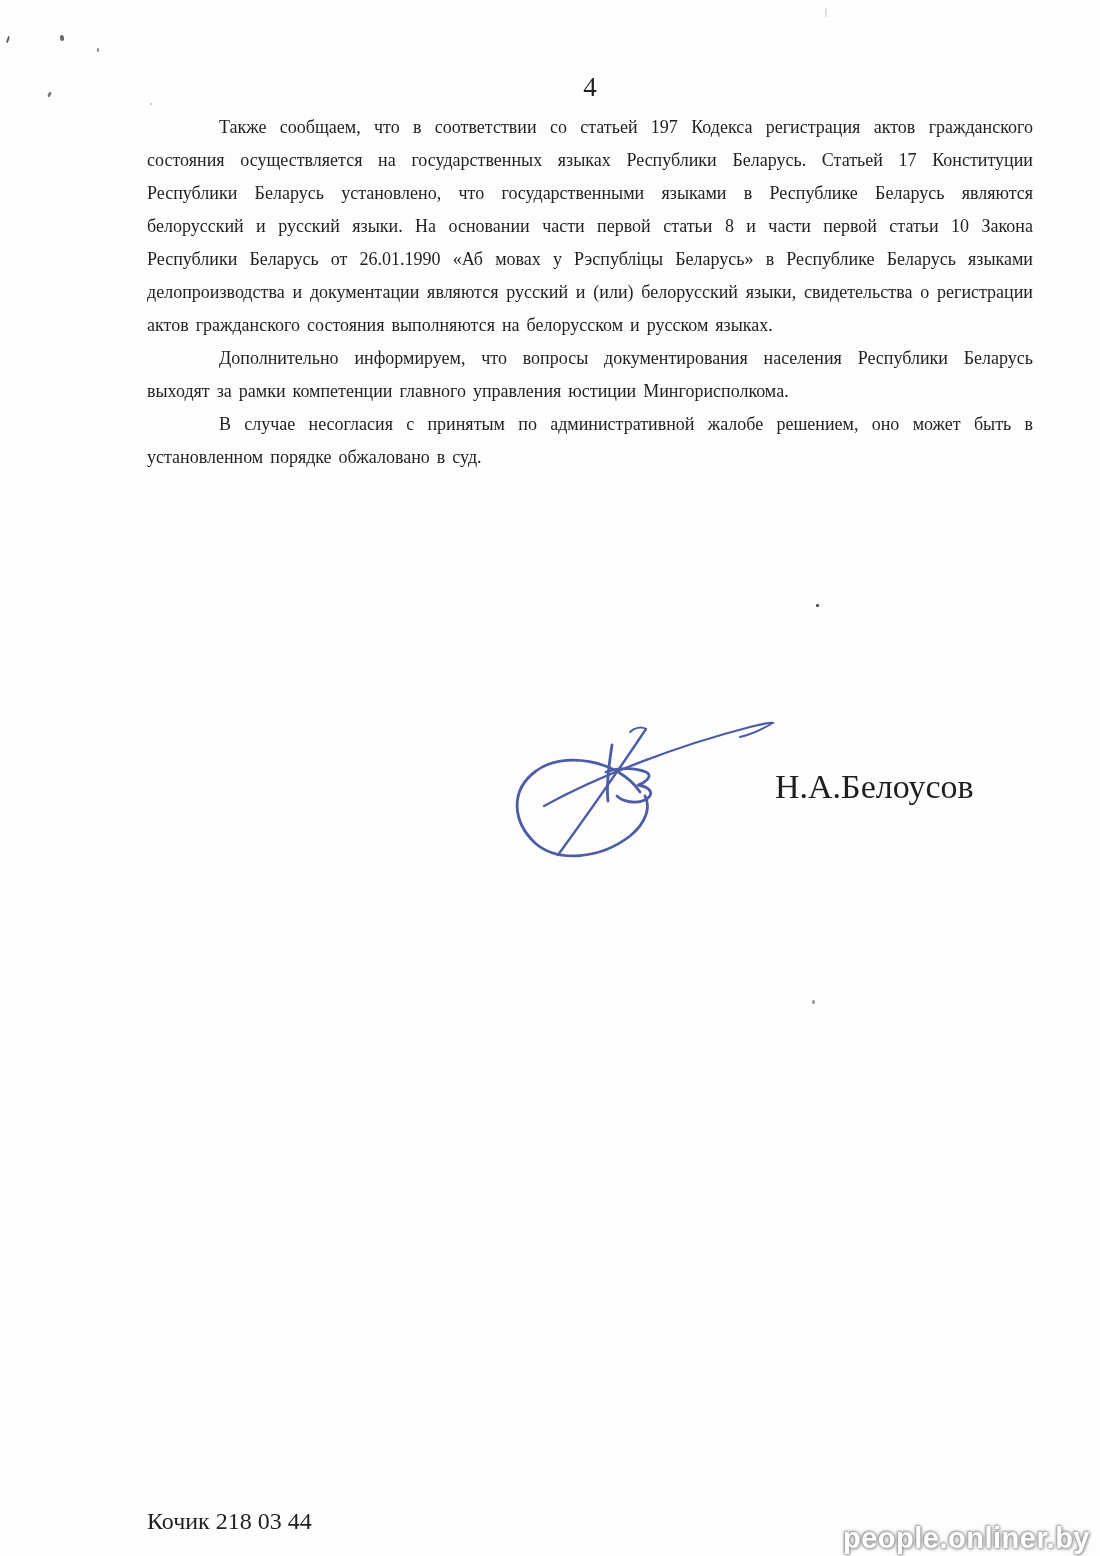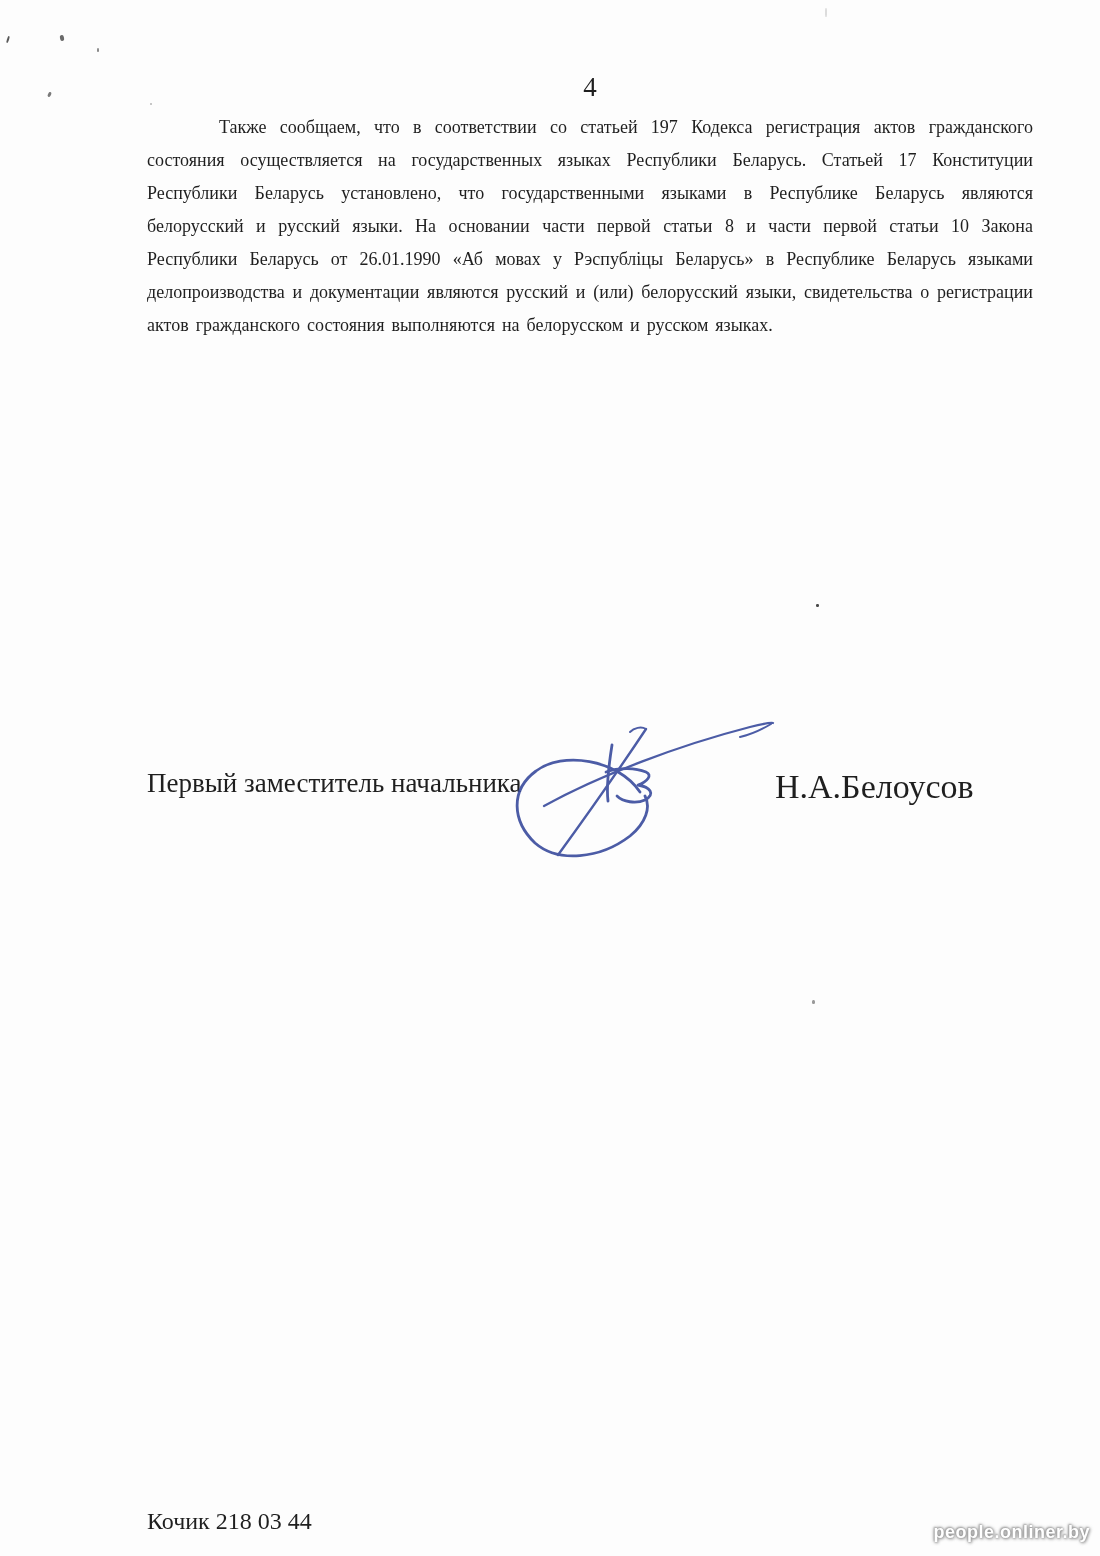--- a/index.html
+++ b/index.html
@@ -67,21 +67,21 @@
     top: 1508px;
     left: 147px;
     font-size: 24px;
   }
   .watermark {
     position: absolute;
     top: 1522px;
     right: 10px;
     font-family: "Liberation Sans", sans-serif;
     font-weight: bold;
-    font-size: 18px;
+    font-size: 29px;
     letter-spacing: 0.5px;
     text-shadow: 0 0 2px #8f8f8f, 0 0 4px #9a9a9a, 1px 1px 3px #a5a5a5, -1px -1px 2px #b5b5b5;
   }
   .speck {
     position: absolute;
     border-radius: 40%;
   }
   .speck.s1 { left: 7px;   top: 36px;   width: 2px; height: 7px; background: #5a5a5a; transform: rotate(18deg); }
   .speck.s2 { left: 60px;  top: 35px;   width: 4px; height: 6px; background: #6a6a6a; transform: rotate(-12deg); }
   .speck.s3 { left: 97px;  top: 48px;   width: 2px; height: 4px; background: #8a8a8a; }
@@ -93,23 +93,24 @@
 </style>
 </head>
 <body>
 
 <div class="page">
 
   <div class="page-number">4</div>
 
   <div class="body-text">
     <p>Также сообщаем, что в соответствии со статьей 197 Кодекса регистрация актов гражданского состояния осуществляется на государственных языках Республики Беларусь. Статьей 17 Конституции Республики Беларусь установлено, что государственными языками в Республике Беларусь являются белорусский и русский языки. На основании части первой статьи 8 и части первой статьи 10 Закона Республики Беларусь от 26.01.1990 «Аб мовах у Рэспубліцы Беларусь» в Республике Беларусь языками делопроизводства и документации являются русский и (или) белорусский языки, свидетельства о регистрации актов гражданского состояния выполняются на белорусском и русском языках.</p>
+    <p>Дополнительно информируем, что вопросы документирования населения Республики Беларусь выходят за рамки компетенции главного управления юстиции Мингорисполкома.</p>
+    <p>В случае несогласия с принятым по административной жалобе решением, оно может быть в установленном порядке обжаловано в суд.</p>
   </div>
 
-  <div class="signoff-title">Первый заместитель начальника</div>
 
   <svg class="signature-svg" viewBox="0 0 300 180" xmlns="http://www.w3.org/2000/svg">
     <g stroke-width="2.6" opacity="0.92" style="stroke: rgb(61, 79, 159);">
 
       <path d="M 140 99 C 118 66 62 58 36 78 C 10 97 12 128 35 150 C 58 170 100 166 130 143 C 146 130 151 114 145 103" stroke-width="2.8"></path>
 
       <path d="M 44 113 C 100 82 180 52 250 34 C 262 31 270 29 273 30" stroke-width="2.3"></path>
       <path d="M 271 31 C 261 37 249 42 240 44" stroke-width="2.0"></path>
 
       <path d="M 58 162 C 90 118 122 72 146 36" stroke-width="2.4"></path>

